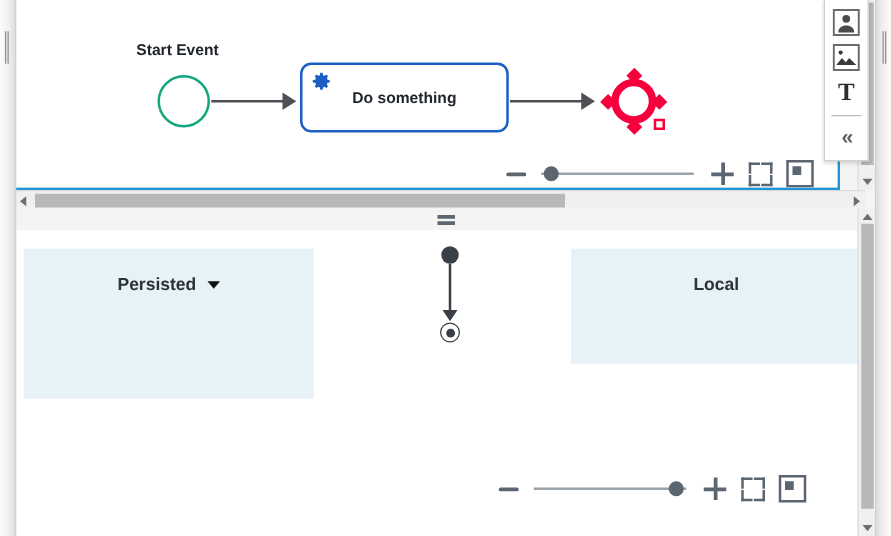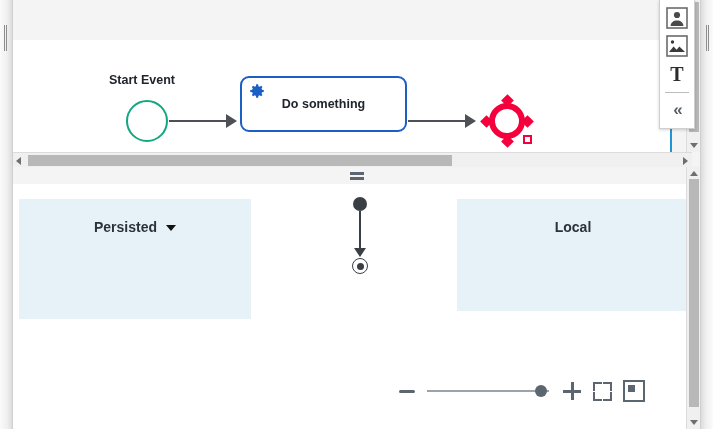--- a/index.html
+++ b/index.html
@@ -22,34 +22,34 @@
                background:linear-gradient(to left,#fbfbfb,#efefef 60%,#dcdcdc);
                border-left:1px solid #d0d0d0;}
   .right-grip{position:absolute;right:3px;top:25px;width:5px;height:26px;}
   .right-grip i{position:absolute;top:0;width:1px;height:26px;background:#8d8d8d;}
   .right-grip i:nth-child(1){left:1px;}
   .right-grip i:nth-child(2){left:3px;}
 
   
   .top-panel{position:absolute;left:5px;top:0;width:667px;height:152px;
              background:#fff;border:2px solid #2196d6;border-top:none;
-             box-sizing:border-box;overflow:hidden;margin-top:40px;}
+             box-sizing:border-box;overflow:hidden;}
   .bpmn-canvas{position:absolute;inset:0;background:#fff;}
 
   .lbl{position:absolute;font-size:12.5px;font-weight:bold;color:#20252b;
        white-space:nowrap;}
   .lbl-start{left:102px;top:33px;}
   .lbl-end{left:459px;top:31px;padding:2px 6px;background:#fff;
            border:1px solid #9a9a9a;font-weight:bold;}
 
   .start-ev{position:absolute;left:119px;top:60px;width:42px;height:42px;
             border:2px solid #13a67f;border-radius:50%;background:#fff;
             box-sizing:border-box;}
 
-  .task{position:absolute;left:233px;top:36px;width:167px;height:56px;
+  .task{position:absolute;left:233px;top:50px;width:167px;height:56px;
         border:2px solid #1b5fc4;border-radius:9px;background:#fff;
         box-sizing:border-box;}
   .task-label{position:absolute;left:0;top:0;width:100%;height:100%;
               display:flex;align-items:center;justify-content:center;
               font-size:12.5px;font-weight:bold;color:#20252b;}
   .task-gear{position:absolute;left:6px;top:4px;width:18px;height:18px;}
 
   .end-ev{position:absolute;left:476px;top:57px;width:48px;height:48px;}
   .end-ring{position:absolute;left:6px;top:6px;width:36px;height:36px;
             border:6px solid #f5003c;border-radius:50%;background:#fff;
@@ -125,21 +125,21 @@
   .hs-grip i{display:block;height:2.5px;background:#5c6670;margin-bottom:2.5px;}
 
   
   .bot-panel{position:absolute;left:12px;top:184px;width:680px;height:245px;
              background:#fff;border-left:1px solid #d6d6d6;box-sizing:border-box;
              overflow:hidden;}
   .uml-canvas{position:absolute;inset:0;background:#fff;}
 
   .region{position:absolute;background:#e7f1f8;}
   .region.persisted{left:6px;top:15px;width:232px;height:120px;}
-  .region.local{left:444px;top:15px;width:232px;height:112px;}
+  .region.local{left:444px;top:15px;width:232px;height:92px;}
   .region-title{position:absolute;left:0;top:20px;width:100%;text-align:center;
                 font-size:14px;font-weight:bold;color:#2b3239;}
   .region-caret{display:inline-block;margin-left:9px;width:0;height:0;
                 border-left:5px solid transparent;border-right:5px solid transparent;
                 border-top:6px solid #111;vertical-align:middle;}
 
   .init-node{position:absolute;left:340px;top:13px;width:14px;height:14px;
              border-radius:50%;background:#3a3f46;}
   .trans-line{position:absolute;left:346px;top:27px;width:1.6px;height:42px;
               background:#3a3f46;}

